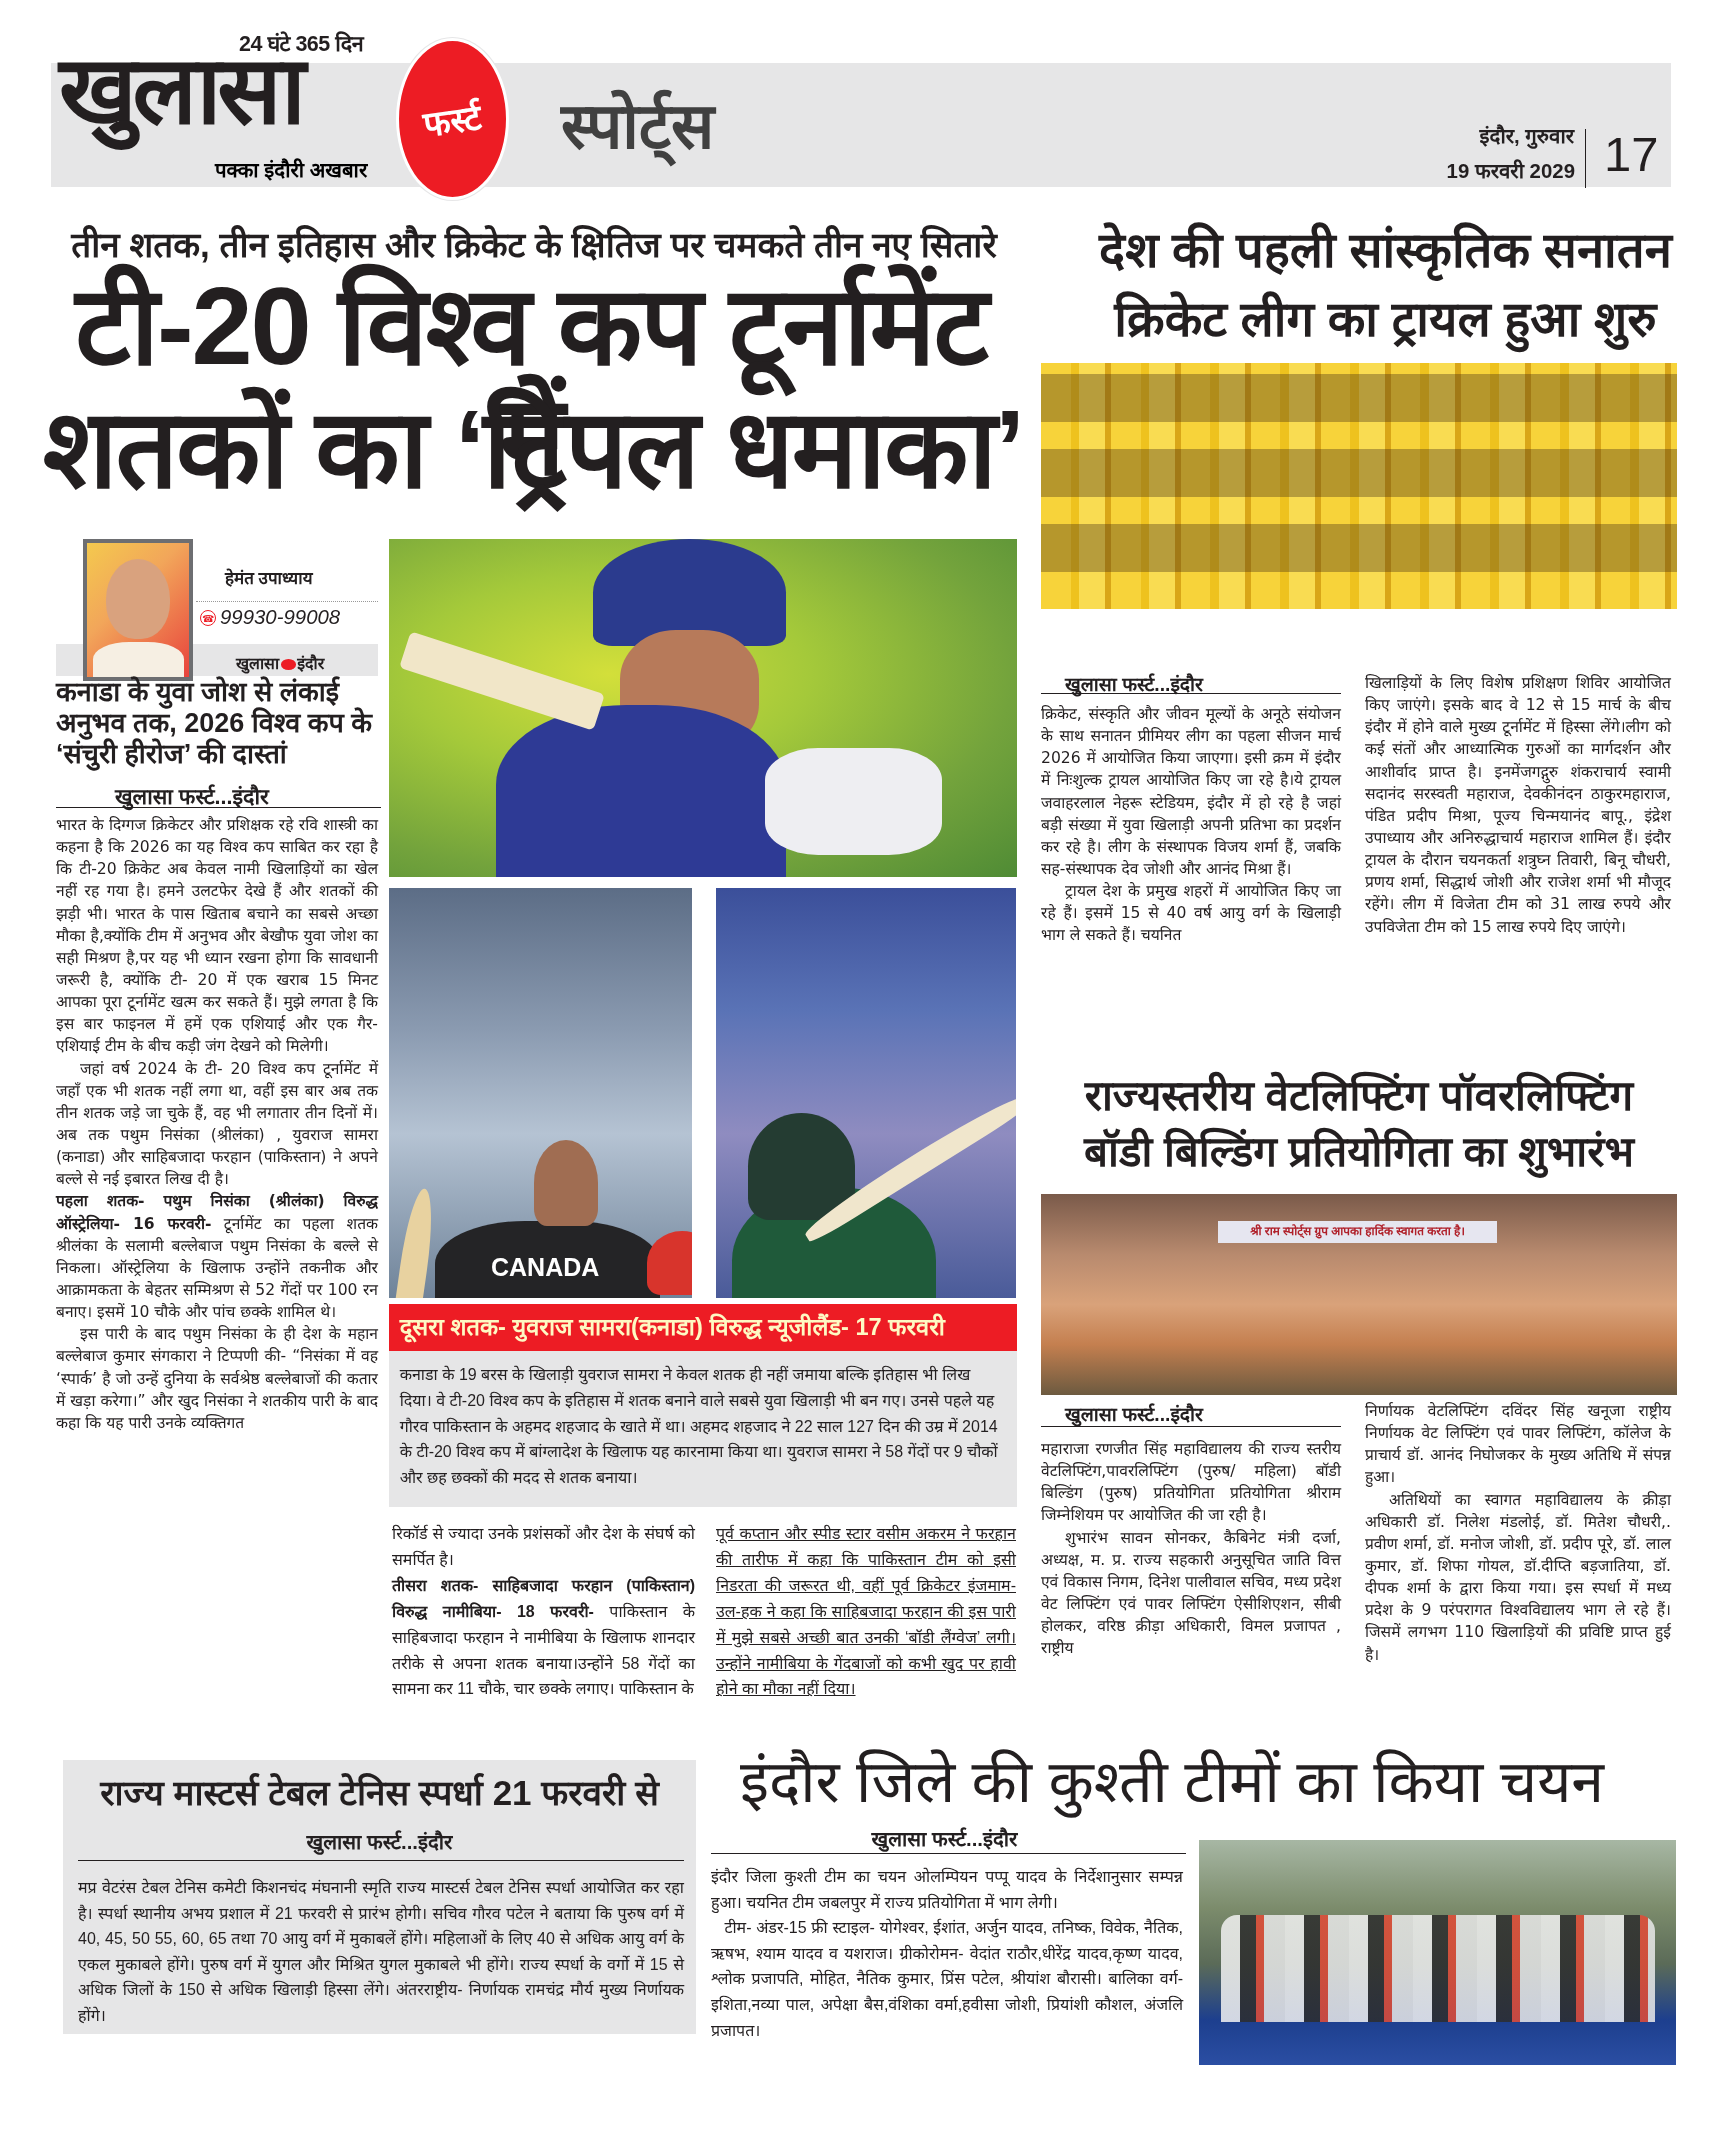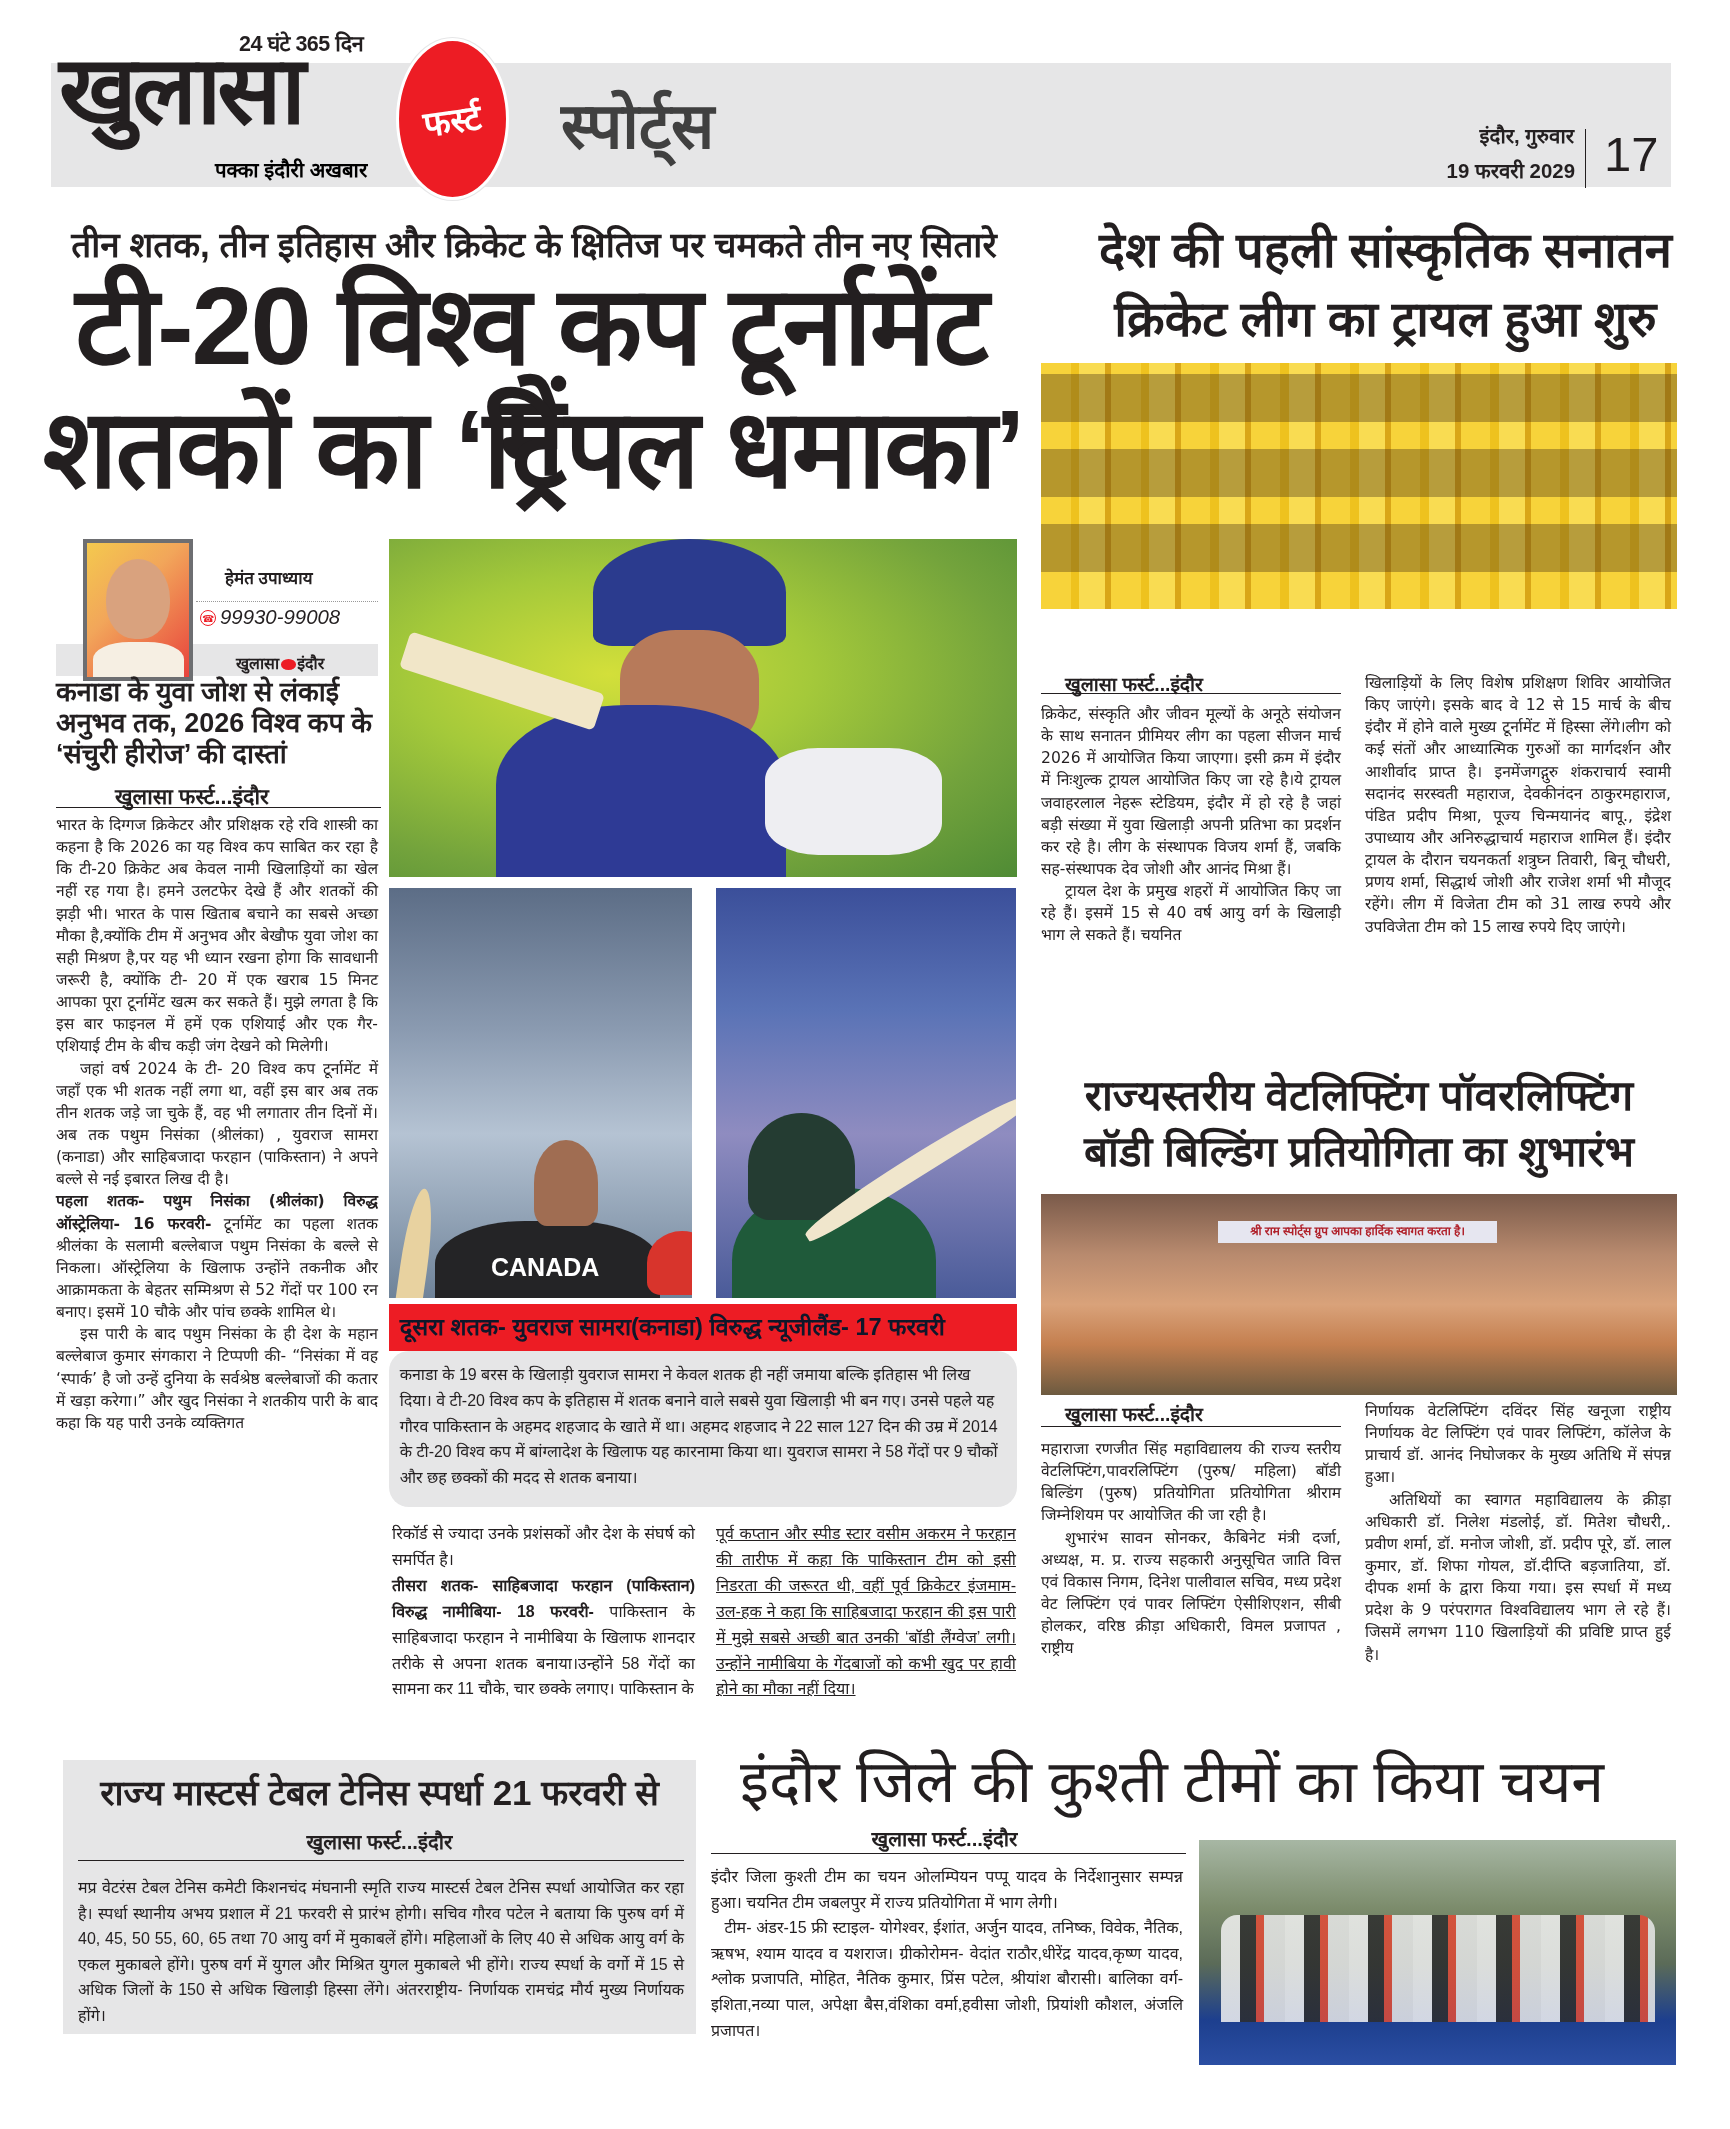--- a/index.html
+++ b/index.html
@@ -51,22 +51,22 @@
   #col-left { left: 56px; top: 814px; width: 322px; }
 
   
   .photo { overflow: hidden; }
   #photo-nissanka { left: 389px; top: 539px; width: 628px; height: 338px;
      background: radial-gradient(ellipse at 35% 40%, #d3df3a 0%, #a4c93a 35%, #73a33c 70%, #4f8b35 100%); }
   #photo-samra { left: 389px; top: 888px; width: 303px; height: 410px; background: linear-gradient(180deg,#5c6d86 0%,#8b9bb1 35%,#b5c3d3 60%,#6f8399 100%); }
   #photo-farhan { left: 716px; top: 888px; width: 300px; height: 410px; background: linear-gradient(180deg,#3b4f9a 0%,#5a73b6 30%,#8f8cc0 60%,#4a5b99 100%); }
   .jersey-text { position: absolute; color: #fff; font-weight: bold; font-family: "Liberation Sans", sans-serif; }
 
-  #caption-bar { left: 389px; top: 1304px; width: 628px; height: 47px; background: #ed1c24; color: #0f172a; font-size: 23.6px; font-weight: bold; line-height: 47px; padding-left: 10.7px; box-sizing: border-box; font-family: "Liberation Sans", sans-serif; white-space: nowrap; }
-  #caption-box { left: 389px; top: 1351px; width: 628px; height: 156px; background: #e6e6e7; padding: 10.7px 10.7px; box-sizing: border-box; font-family: "Liberation Sans", sans-serif; font-size: 16px; line-height: 1.62; border-radius: 20px; }
+  #caption-bar { left: 389px; top: 1304px; width: 628px; height: 47px; background: #ed1c24; color: #fef9c3; font-size: 23.6px; font-weight: bold; line-height: 47px; padding-left: 10.7px; box-sizing: border-box; font-family: "Liberation Sans", sans-serif; white-space: nowrap; }
+  #caption-box { left: 389px; top: 1351px; width: 628px; height: 156px; background: #e6e6e7; padding: 10.7px 10.7px; box-sizing: border-box; font-family: "Liberation Sans", sans-serif; font-size: 16px; line-height: 1.62; }
 
   #col-mid-a { left: 392px; top: 1521px; width: 303px; }
   #col-mid-b { left: 716px; top: 1521px; width: 300px; text-decoration: underline; }
 
   
   #right-head-1 { left: 1041px; top: 215px; width: 689px; text-align: center; font-size: 49px; font-weight: bold; font-family: "Liberation Sans", sans-serif; }
   #right-head-2 { left: 1041px; top: 284px; width: 689px; text-align: center; font-size: 49px; font-weight: bold; font-family: "Liberation Sans", sans-serif; }
   #photo-league { left: 1041px; top: 363px; width: 636px; height: 246px;
      background: repeating-linear-gradient(90deg, #f7d33a 0 29.5px, #eec21e 29.5px 38px, #f9dc52 38px 64px, #d9a618 64px 70px); }
   #photo-league .band { position:absolute; left:0; right:0; height: 48px; background: rgba(60,40,20,0.35); }

